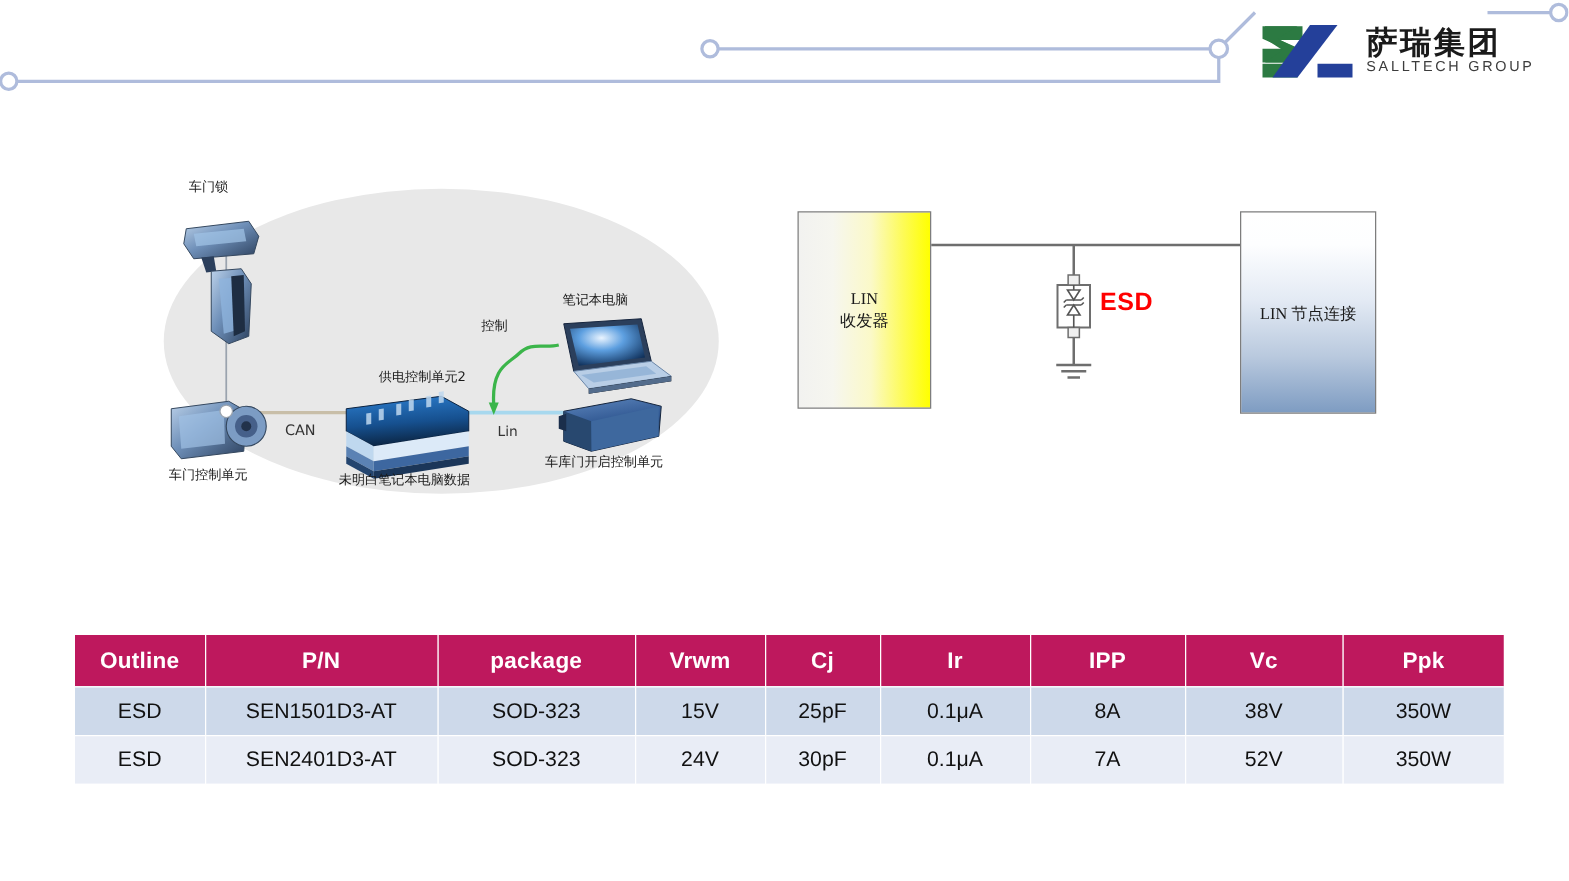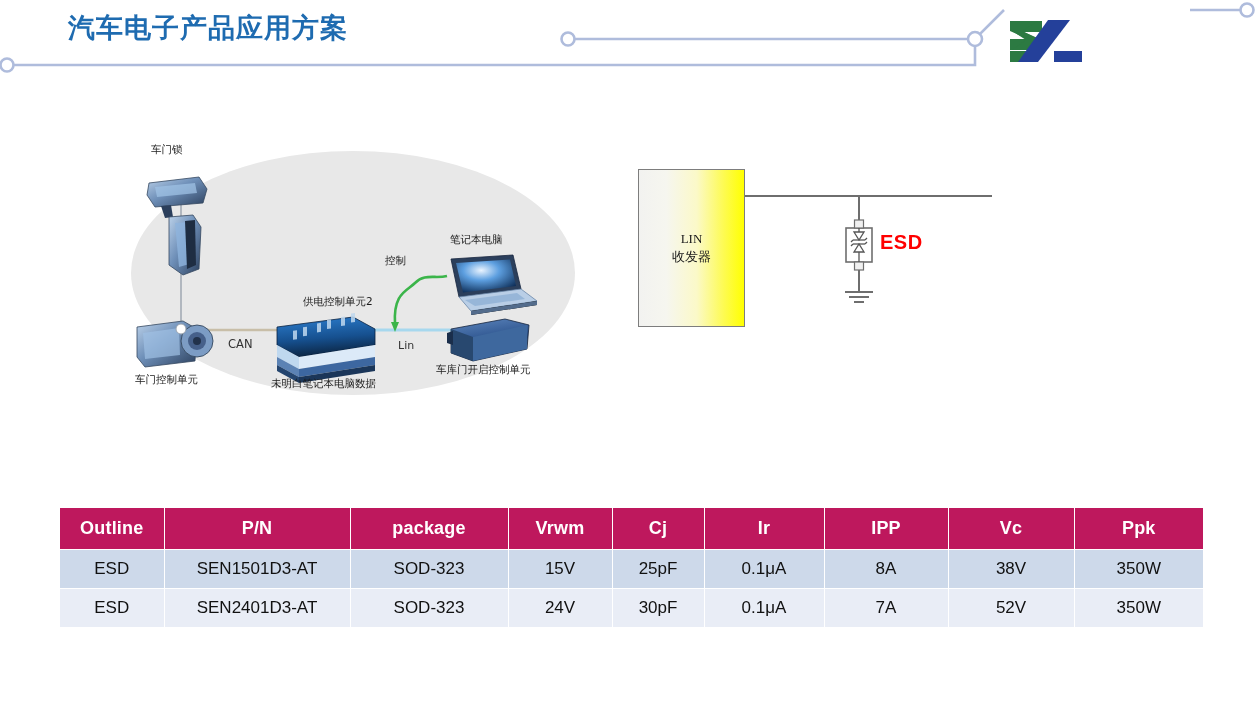--- a/index.html
+++ b/index.html
@@ -111,33 +111,36 @@
     <path d="M 568 39 L 975 39 L 1004 10" fill="none" stroke="#AFBCDC" stroke-width="2.6"></path>
 
     <path d="M 1190 10 L 1243 10" fill="none" stroke="#AFBCDC" stroke-width="2.6"></path>
 
     <circle cx="7" cy="65" r="6.5" fill="#ffffff" stroke="#AFBCDC" stroke-width="2.6"></circle>
     <circle cx="568" cy="39" r="6.5" fill="#ffffff" stroke="#AFBCDC" stroke-width="2.6"></circle>
     <circle cx="975" cy="39" r="7" fill="#ffffff" stroke="#AFBCDC" stroke-width="2.6"></circle>
     <circle cx="1247" cy="10" r="6.5" fill="#ffffff" stroke="#AFBCDC" stroke-width="2.6"></circle>
   </svg>
 
-  <div class="slide-title">汽车电子产品应用方案</div>
 
   <div class="logo-wrap">
     <svg class="logo-mark" viewBox="0 0 78 46">
 
       <path d="M 2 3 L 34 3 L 34 14 L 16 14 L 34 22 L 34 32 L 2 32 L 2 21 L 20 21 L 2 13 Z" fill="#2C7A42"></path>
       <path d="M 4 3 L 30 3 L 14 13 L 30 21 L 30 32 L 4 32 L 18 22 L 4 13 Z" fill="#2C7A42"></path>
 
       <path d="M 2 33 L 30 33 L 30 44 L 2 44 Z" fill="#2C7A42"></path>
 
       <path d="M 40 2 L 62 2 L 30 44 L 10 44 Z" fill="#24409A"></path>
       <path d="M 46 33 L 74 33 L 74 44 L 46 44 Z" fill="#24409A"></path>
     </svg>
+    <div class="logo-text">
+      <span class="logo-cn">萨瑞集团</span>
+      <span class="logo-en">SALLTECH GROUP</span>
+    </div>
   </div>
 
 
   <svg class="illus" viewBox="0 0 500 275">
     <defs>
       <linearGradient id="ecuG" x1="0" y1="0" x2="1" y2="1">
         <stop offset="0%" stop-color="#BCD2EA"></stop>
         <stop offset="45%" stop-color="#6E8FB8"></stop>
         <stop offset="100%" stop-color="#2B3F5C"></stop>
       </linearGradient>
@@ -236,20 +239,23 @@
   </svg>
 
   <div class="circuit">
     <div class="cbox cbox-lin">
       <div class="cbox-label" style="top:60px;">
         <div>LIN</div>
         <div>收发器</div>
       </div>
     </div>
 
+    <div class="cbox cbox-node">
+      <div class="cbox-label" style="top:72px;">LIN 节点连接</div>
+    </div>
 
     <svg style="position:absolute;left:0;top:0;width:510px;height:215px;" viewBox="0 0 510 215">
 
       <line x1="125" y1="46" x2="372" y2="46" stroke="#6E6E6E" stroke-width="2"></line>
 
       <line x1="239" y1="46" x2="239" y2="70" stroke="#6E6E6E" stroke-width="2"></line>
 
       <rect x="226" y="78" width="26" height="34" fill="#ffffff" stroke="#6E6E6E" stroke-width="1.6"></rect>
 
       <rect x="234.5" y="70" width="9" height="8" fill="#f0f0f0" stroke="#6E6E6E" stroke-width="1.2"></rect>

